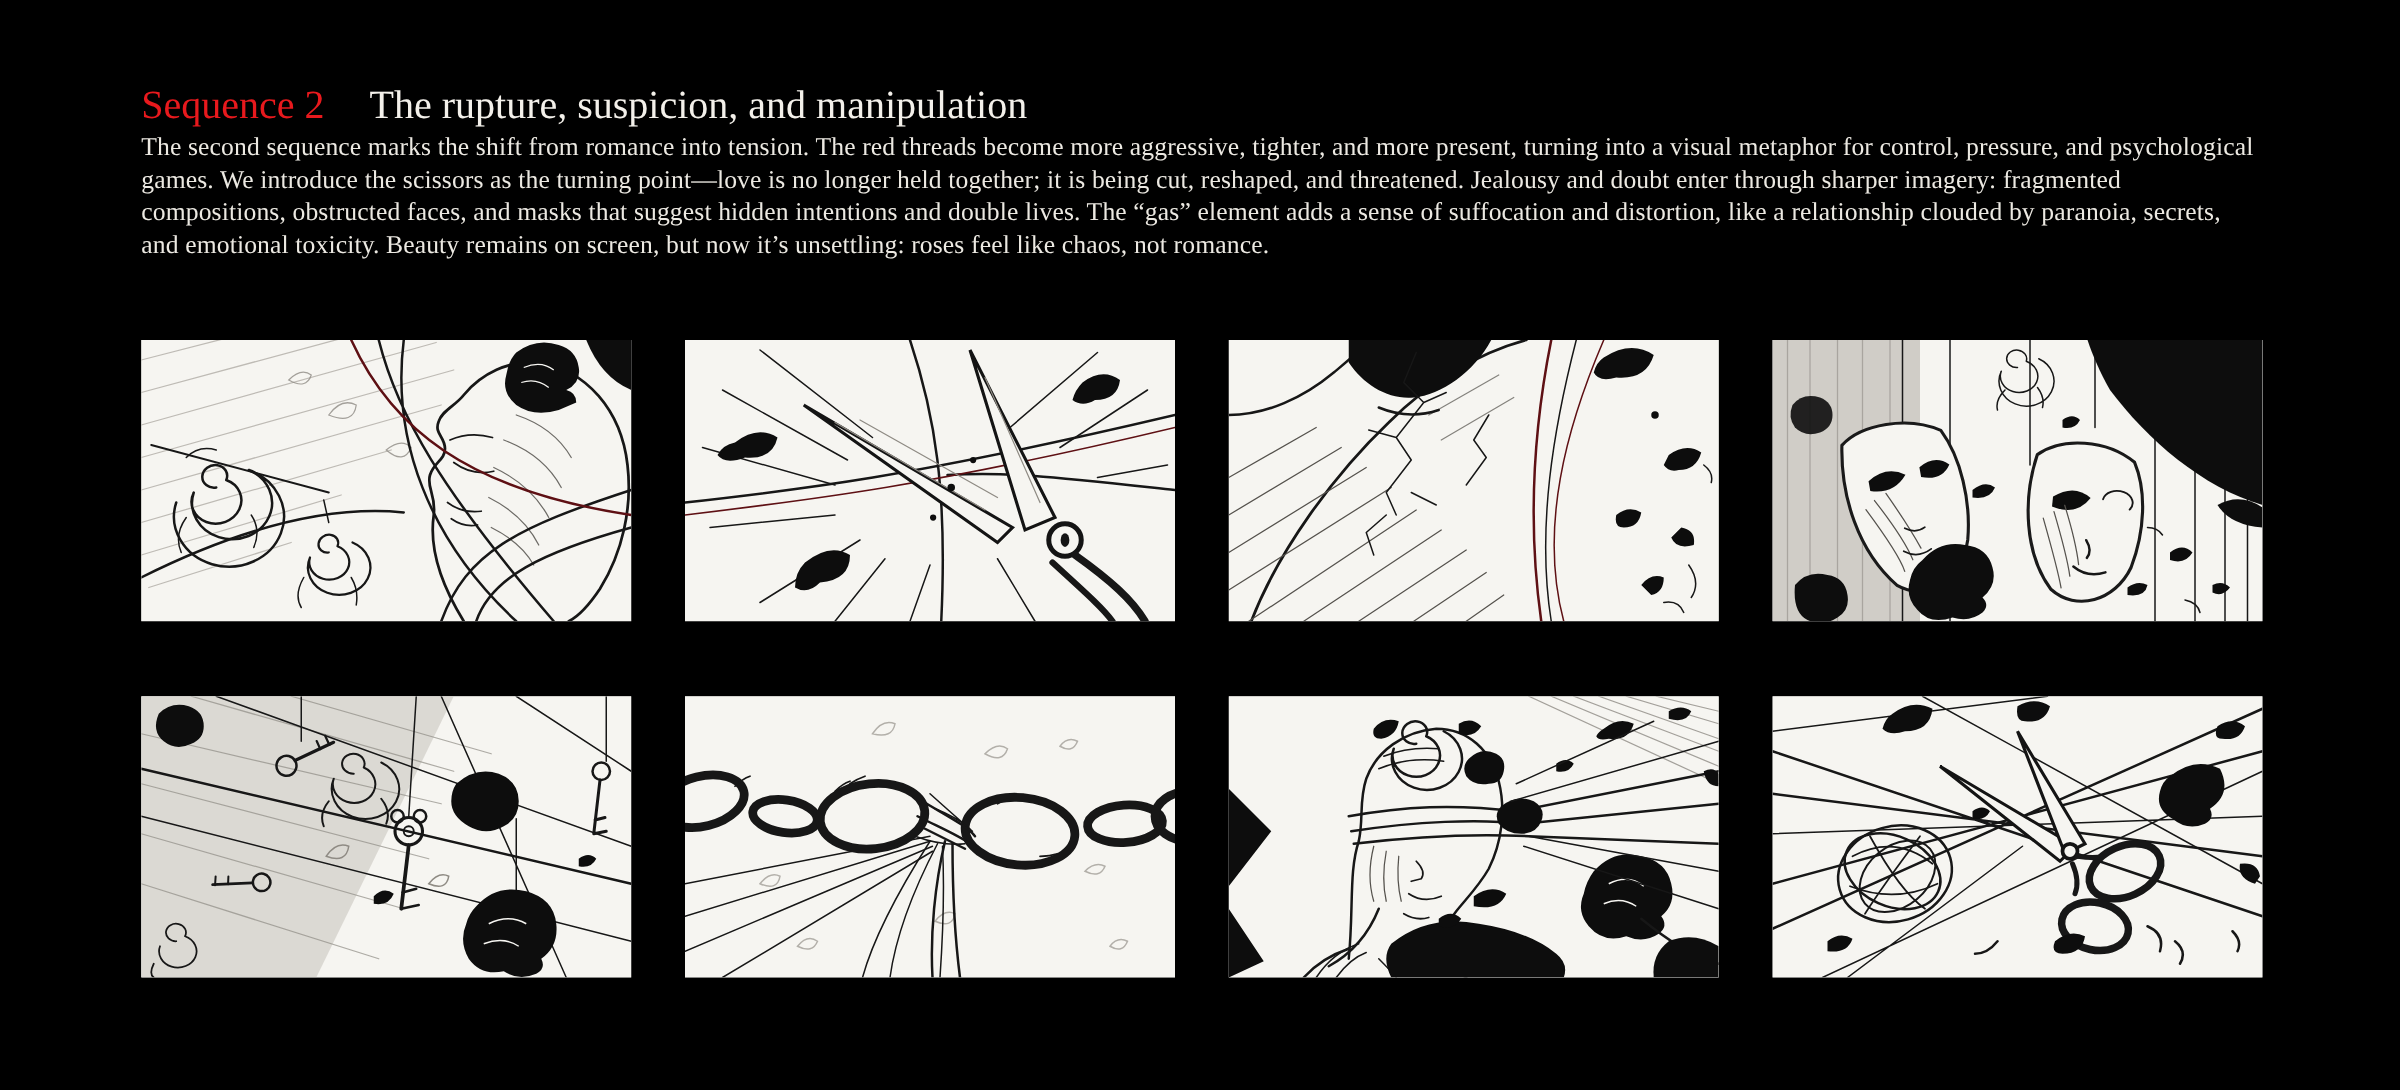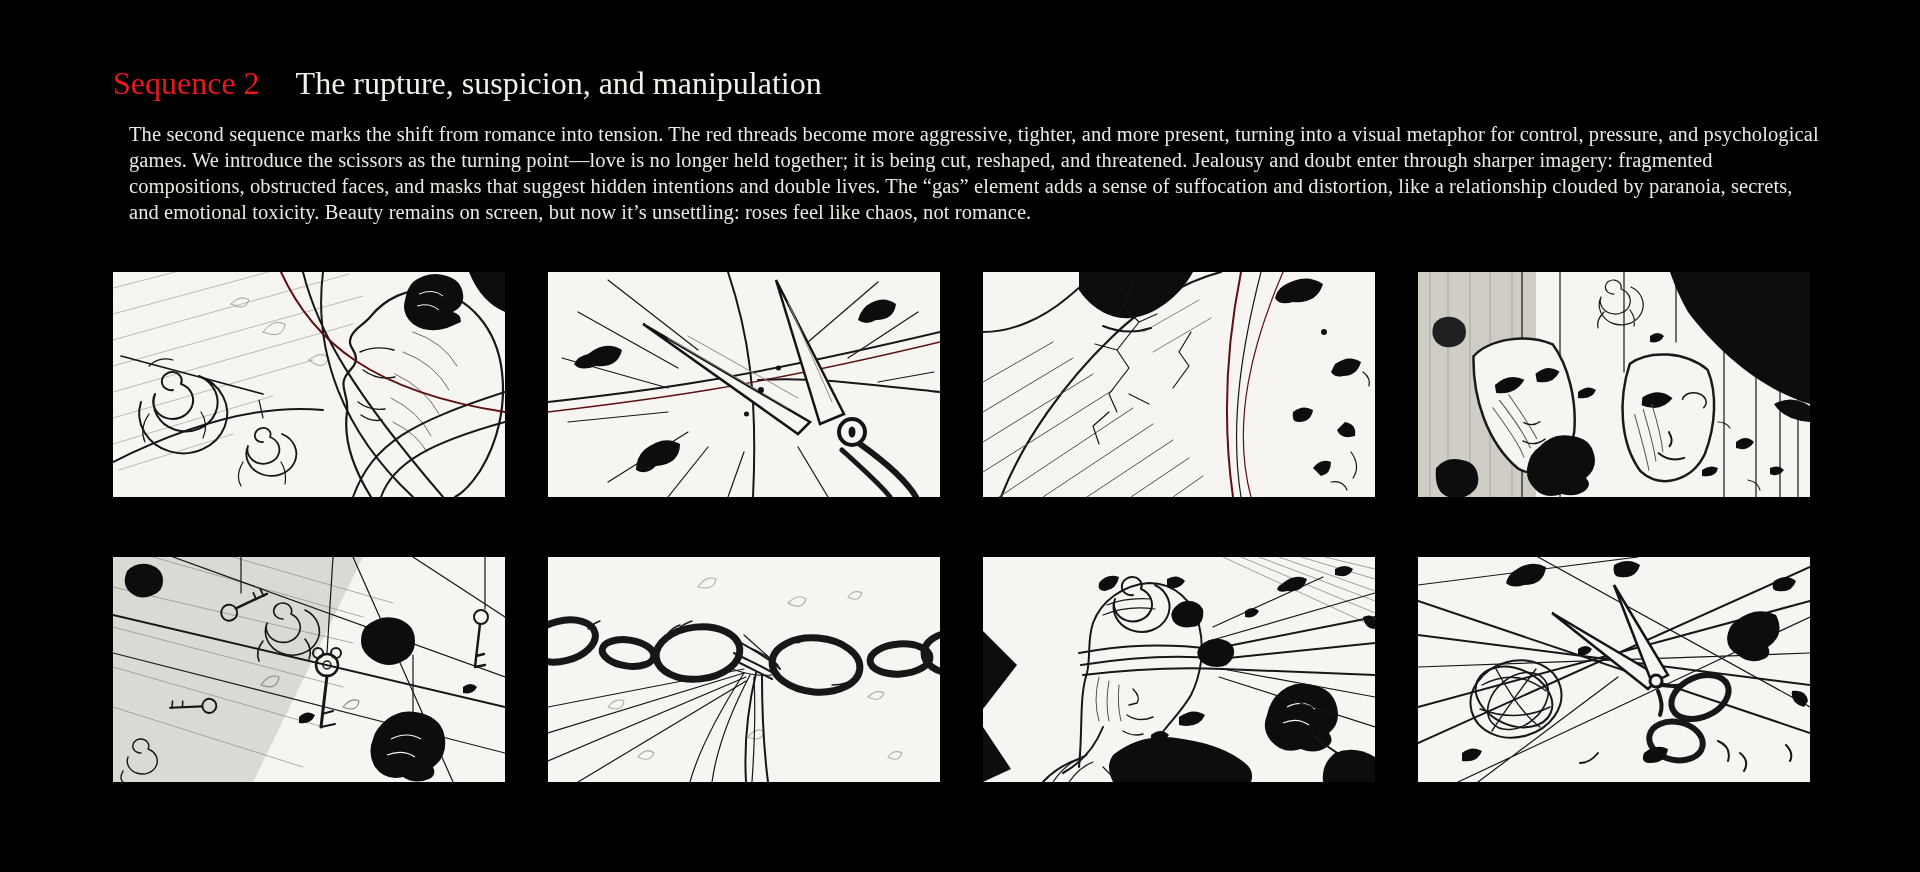--- a/index.html
+++ b/index.html
@@ -1,21 +1,21 @@
 <!DOCTYPE html>
 <html><head>
 <meta charset="utf-8">
 <style>
   html,body{margin:0;padding:0;background:#000;}
   .stage{position:relative;width:1920px;height:872px;background:#000;overflow:hidden;
          font-family:"Liberation Serif","DejaVu Serif",serif;}
   .header{position:absolute;left:113px;top:52px;display:flex;align-items:baseline;gap:24px;}
   .seq-label{font-size:32px;line-height:1.2;}
   .page-title{font-size:32px;line-height:1.2;font-weight:400;color:#f3f0ea;margin:12px;}
-  .desc{position:absolute;left:113px;top:105px;width:1692px;margin:16px;
+  .desc{position:absolute;left:113px;top:105px;width:1692px;margin:0;
         font-size:20.5px;line-height:26px;color:#ece9e2;letter-spacing:.1px;}
   .grid{position:absolute;left:113px;top:272px;display:grid;
         grid-template-columns:repeat(4,392px);gap:60px 43px;}
   .panel{width:392px;height:225px;margin:0;background:#f6f5f1;overflow:hidden;}
   .panel svg{display:block;width:100%;height:100%;}
   .paper{fill:#f6f5f1;}
   .ink{stroke:#171717;fill:none;stroke-linecap:round;stroke-linejoin:round;}
   .red{stroke:#5e1014;fill:none;stroke-linecap:round;}
   .gray{stroke:#8f8b84;fill:none;stroke-linecap:round;}
   .faint{stroke:#b3b0aa;fill:none;stroke-linecap:round;}

